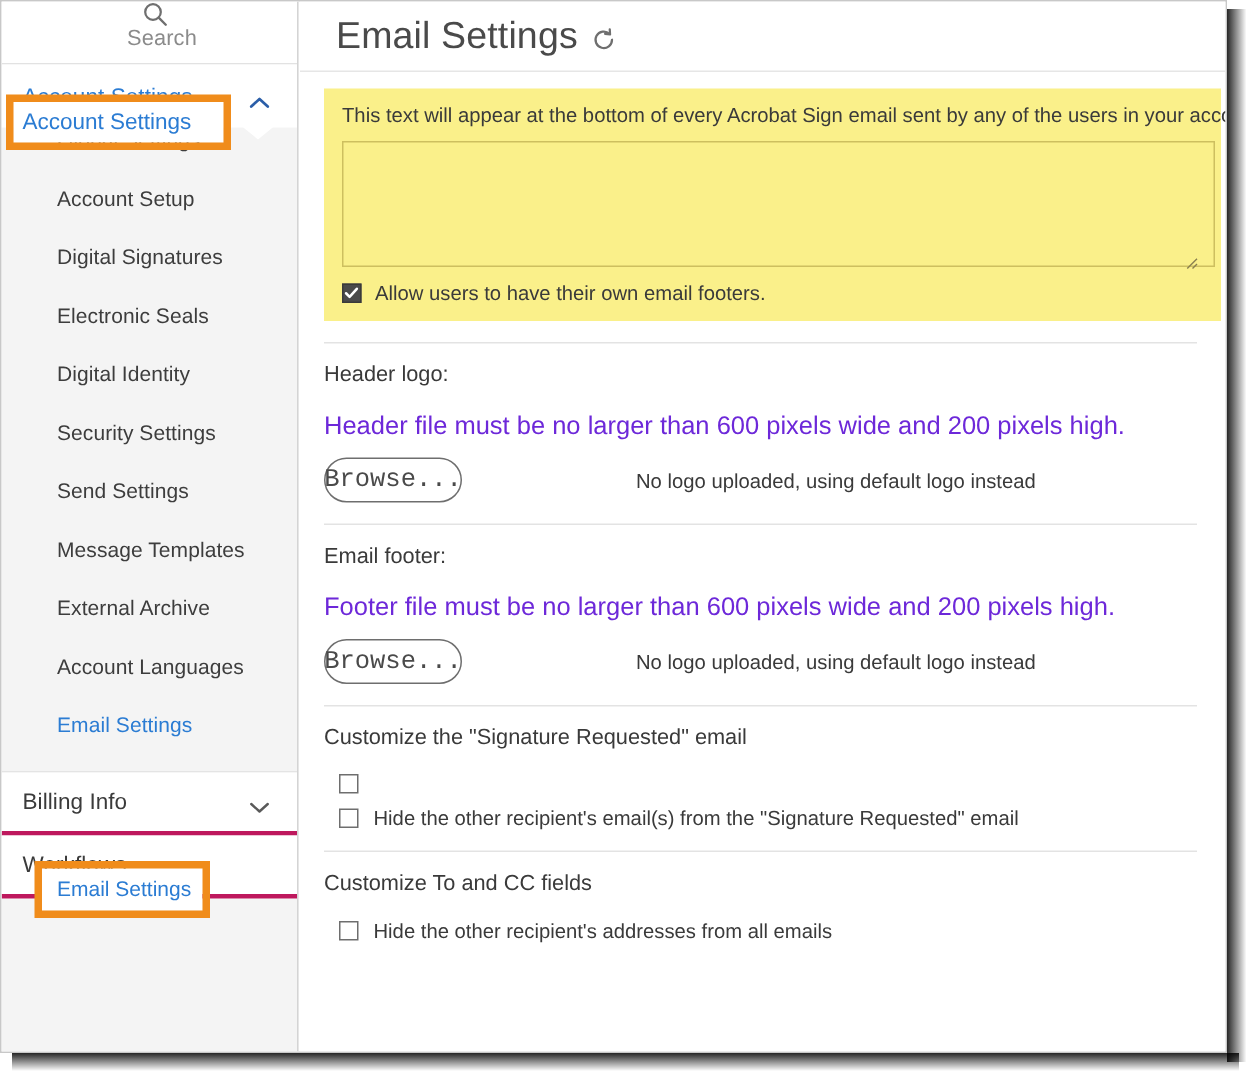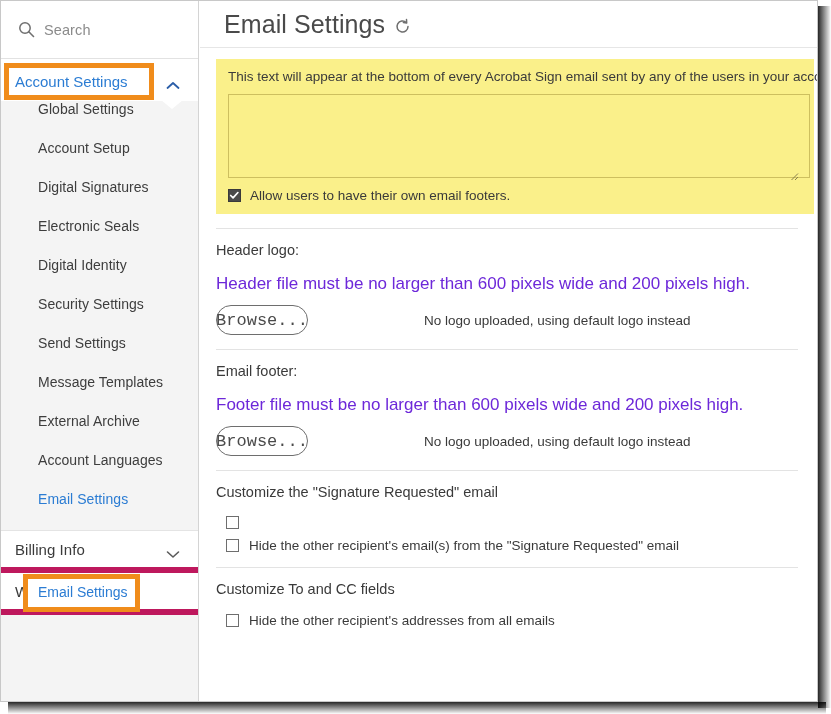--- a/index.html
+++ b/index.html
@@ -58,27 +58,28 @@
     left: 0;
     top: 0;
     width: 198px;
     height: 700px;
     background: #f4f4f4;
     border-right: 1px solid #d4d4d4;
     box-sizing: border-box;
     overflow: hidden;
   }
   .search-row {
-    height: 58px;
+    height: 42px;
     background: #ffffff;
     border-bottom: 1px solid #e2e2e2;
     display: flex;
     align-items: center;
     padding-left: 17px;
     box-sizing: border-box;
+    flex-direction: column;
   }
   .search-icon {
     width: 17px;
     height: 17px;
     margin-right: 9px;
     flex: 0 0 auto;
     display: block;
   }
   .search-placeholder {
     font-size: 14.5px;
@@ -88,21 +89,21 @@
 
   .group-header {
     position: relative;
     height: 42px;
     background: #ffffff;
     display: flex;
     align-items: center;
     justify-content: space-between;
     padding: 0 18px 0 14px;
     box-sizing: border-box;
-    border-bottom: 6px solid #be185d;
+    border-bottom: 3px solid #be185d;
   }
   .group-header.expanded {
     border-bottom: none;
   }
   .group-label {
     font-size: 15px;
     color: #2b7cd3;
     letter-spacing: 0.05px;
   }
   .group-label.plain {

